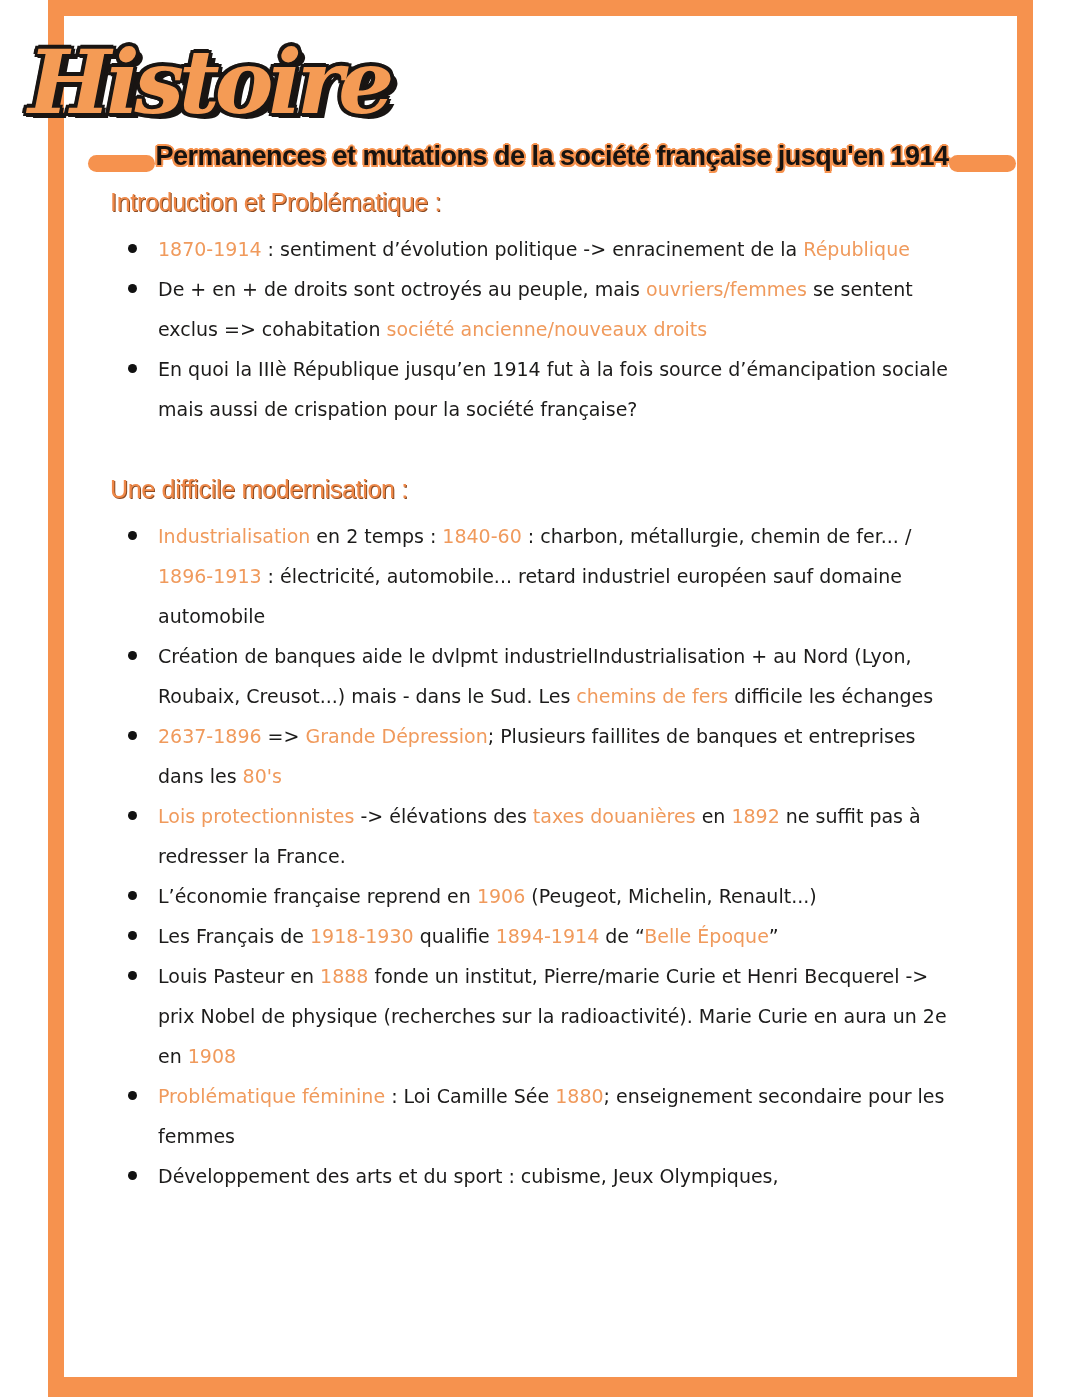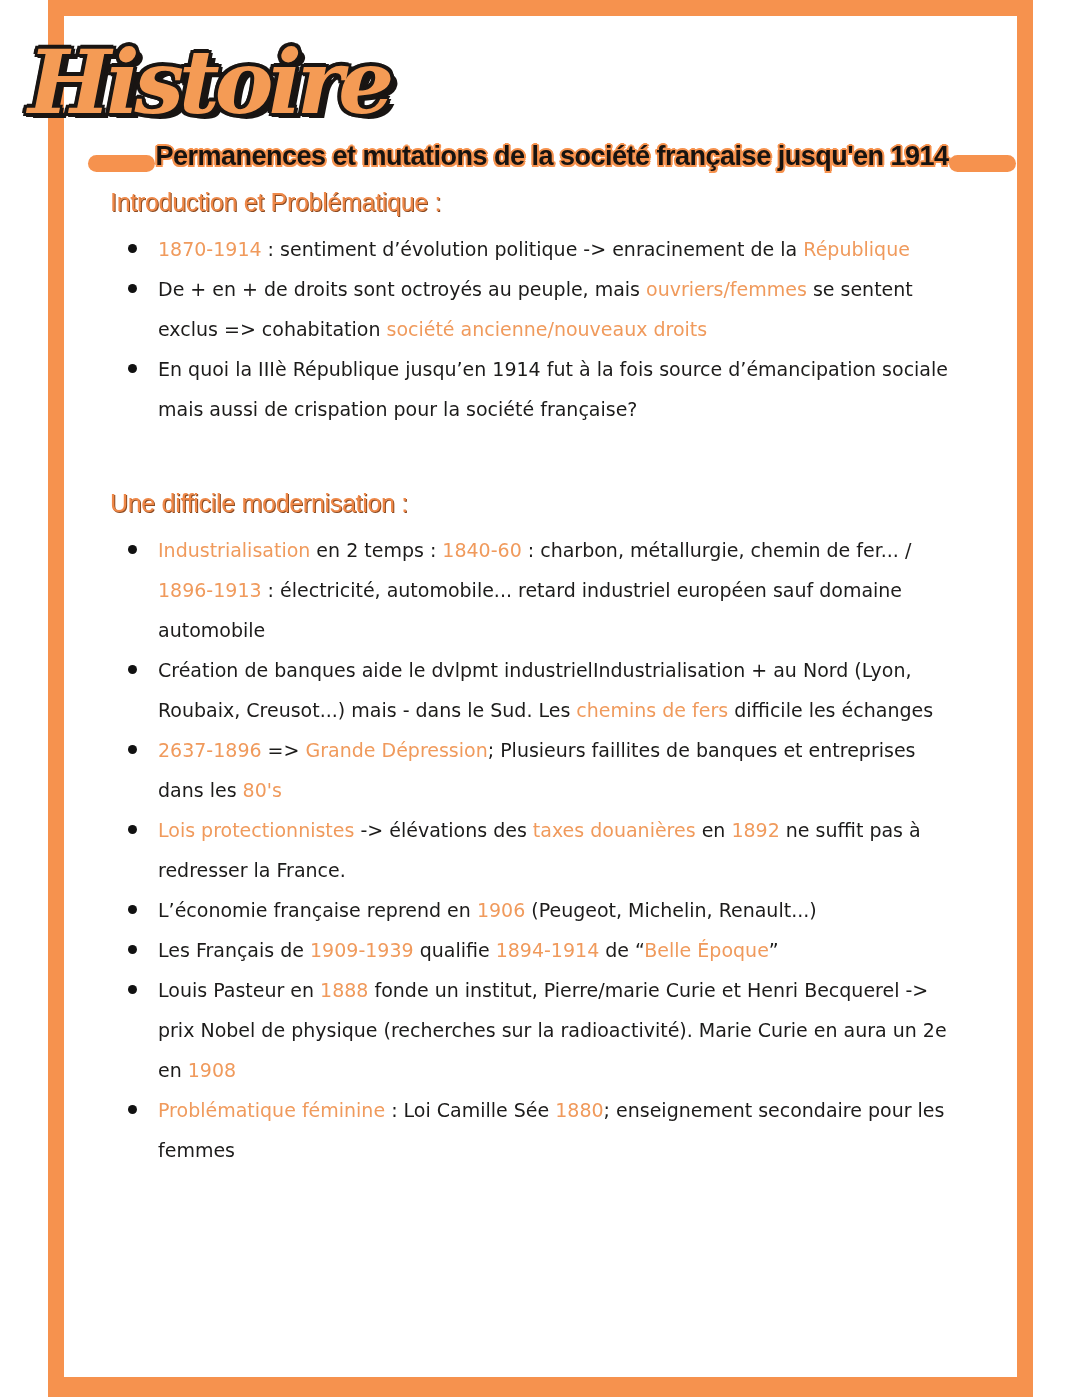--- a/index.html
+++ b/index.html
@@ -68,21 +68,21 @@
       2px 0 0 var(--accent),-2px 0 0 var(--accent),
       0 2px 0 var(--accent),0 -2px 0 var(--accent),
       1.5px 1.5px 0 var(--accent),-1.5px 1.5px 0 var(--accent),
       1.5px -1.5px 0 var(--accent),-1.5px -1.5px 0 var(--accent);
   }
   .content{
     position:absolute;
     top:188px;left:110px;right:130px;
   }
   .section{margin:0;}
-  .section + .section{margin-top:60px;}
+  .section + .section{margin-top:46px;}
   .section-heading{
     font-family:"Liberation Sans",sans-serif;
     font-weight:normal;
     font-size:25px;
     letter-spacing:-0.3px;
     color:var(--heading);
     text-shadow:1px 1px 0 #8a4a22;
     margin-bottom:12px;
   }
   .bullet-list{list-style:none;}
@@ -156,26 +156,30 @@
           <li class="bullet-item">
             <span class="bullet-dot"></span>
             <p class="bullet-text"><span class="hl">Lois protectionnistes</span><span> -&gt; élévations des </span><span class="hl">taxes douanières</span><span> en </span><span class="hl">1892</span><span> ne suffit pas à redresser la France.</span></p>
           </li>
           <li class="bullet-item">
             <span class="bullet-dot"></span>
             <p class="bullet-text"><span>L’économie française reprend en </span><span class="hl">1906</span><span> (Peugeot, Michelin, Renault...)</span></p>
           </li>
           <li class="bullet-item">
             <span class="bullet-dot"></span>
-            <p class="bullet-text"><span>Les Français de </span><span class="hl">1909-1939</span><span> qualifie </span><span class="hl">1894-1914</span><span> de “</span><span class="hl">Belle Époque</span><span>”</span></p>
+            <p class="bullet-text"><span>Les Français de </span><span class="hl">1918-1930</span><span> qualifie </span><span class="hl">1894-1914</span><span> de “</span><span class="hl">Belle Époque</span><span>”</span></p>
           </li>
           <li class="bullet-item">
             <span class="bullet-dot"></span>
             <p class="bullet-text"><span>Louis Pasteur en </span><span class="hl">1888</span><span> fonde un institut, Pierre/marie Curie et Henri Becquerel -&gt; prix Nobel de physique (recherches sur la radioactivité). Marie Curie en aura un 2e en </span><span class="hl">1908</span></p>
           </li>
           <li class="bullet-item">
             <span class="bullet-dot"></span>
             <p class="bullet-text"><span class="hl">Problématique féminine</span><span> : Loi Camille Sée </span><span class="hl">1880</span><span>; enseignement secondaire pour les femmes</span></p>
           </li>
+          <li class="bullet-item">
+            <span class="bullet-dot"></span>
+            <p class="bullet-text"><span>Développement des arts et du sport : cubisme, Jeux Olympiques, </span></p>
+          </li>
         </ul>
       </section>
     </main>
 </div>
 
 </body></html>

